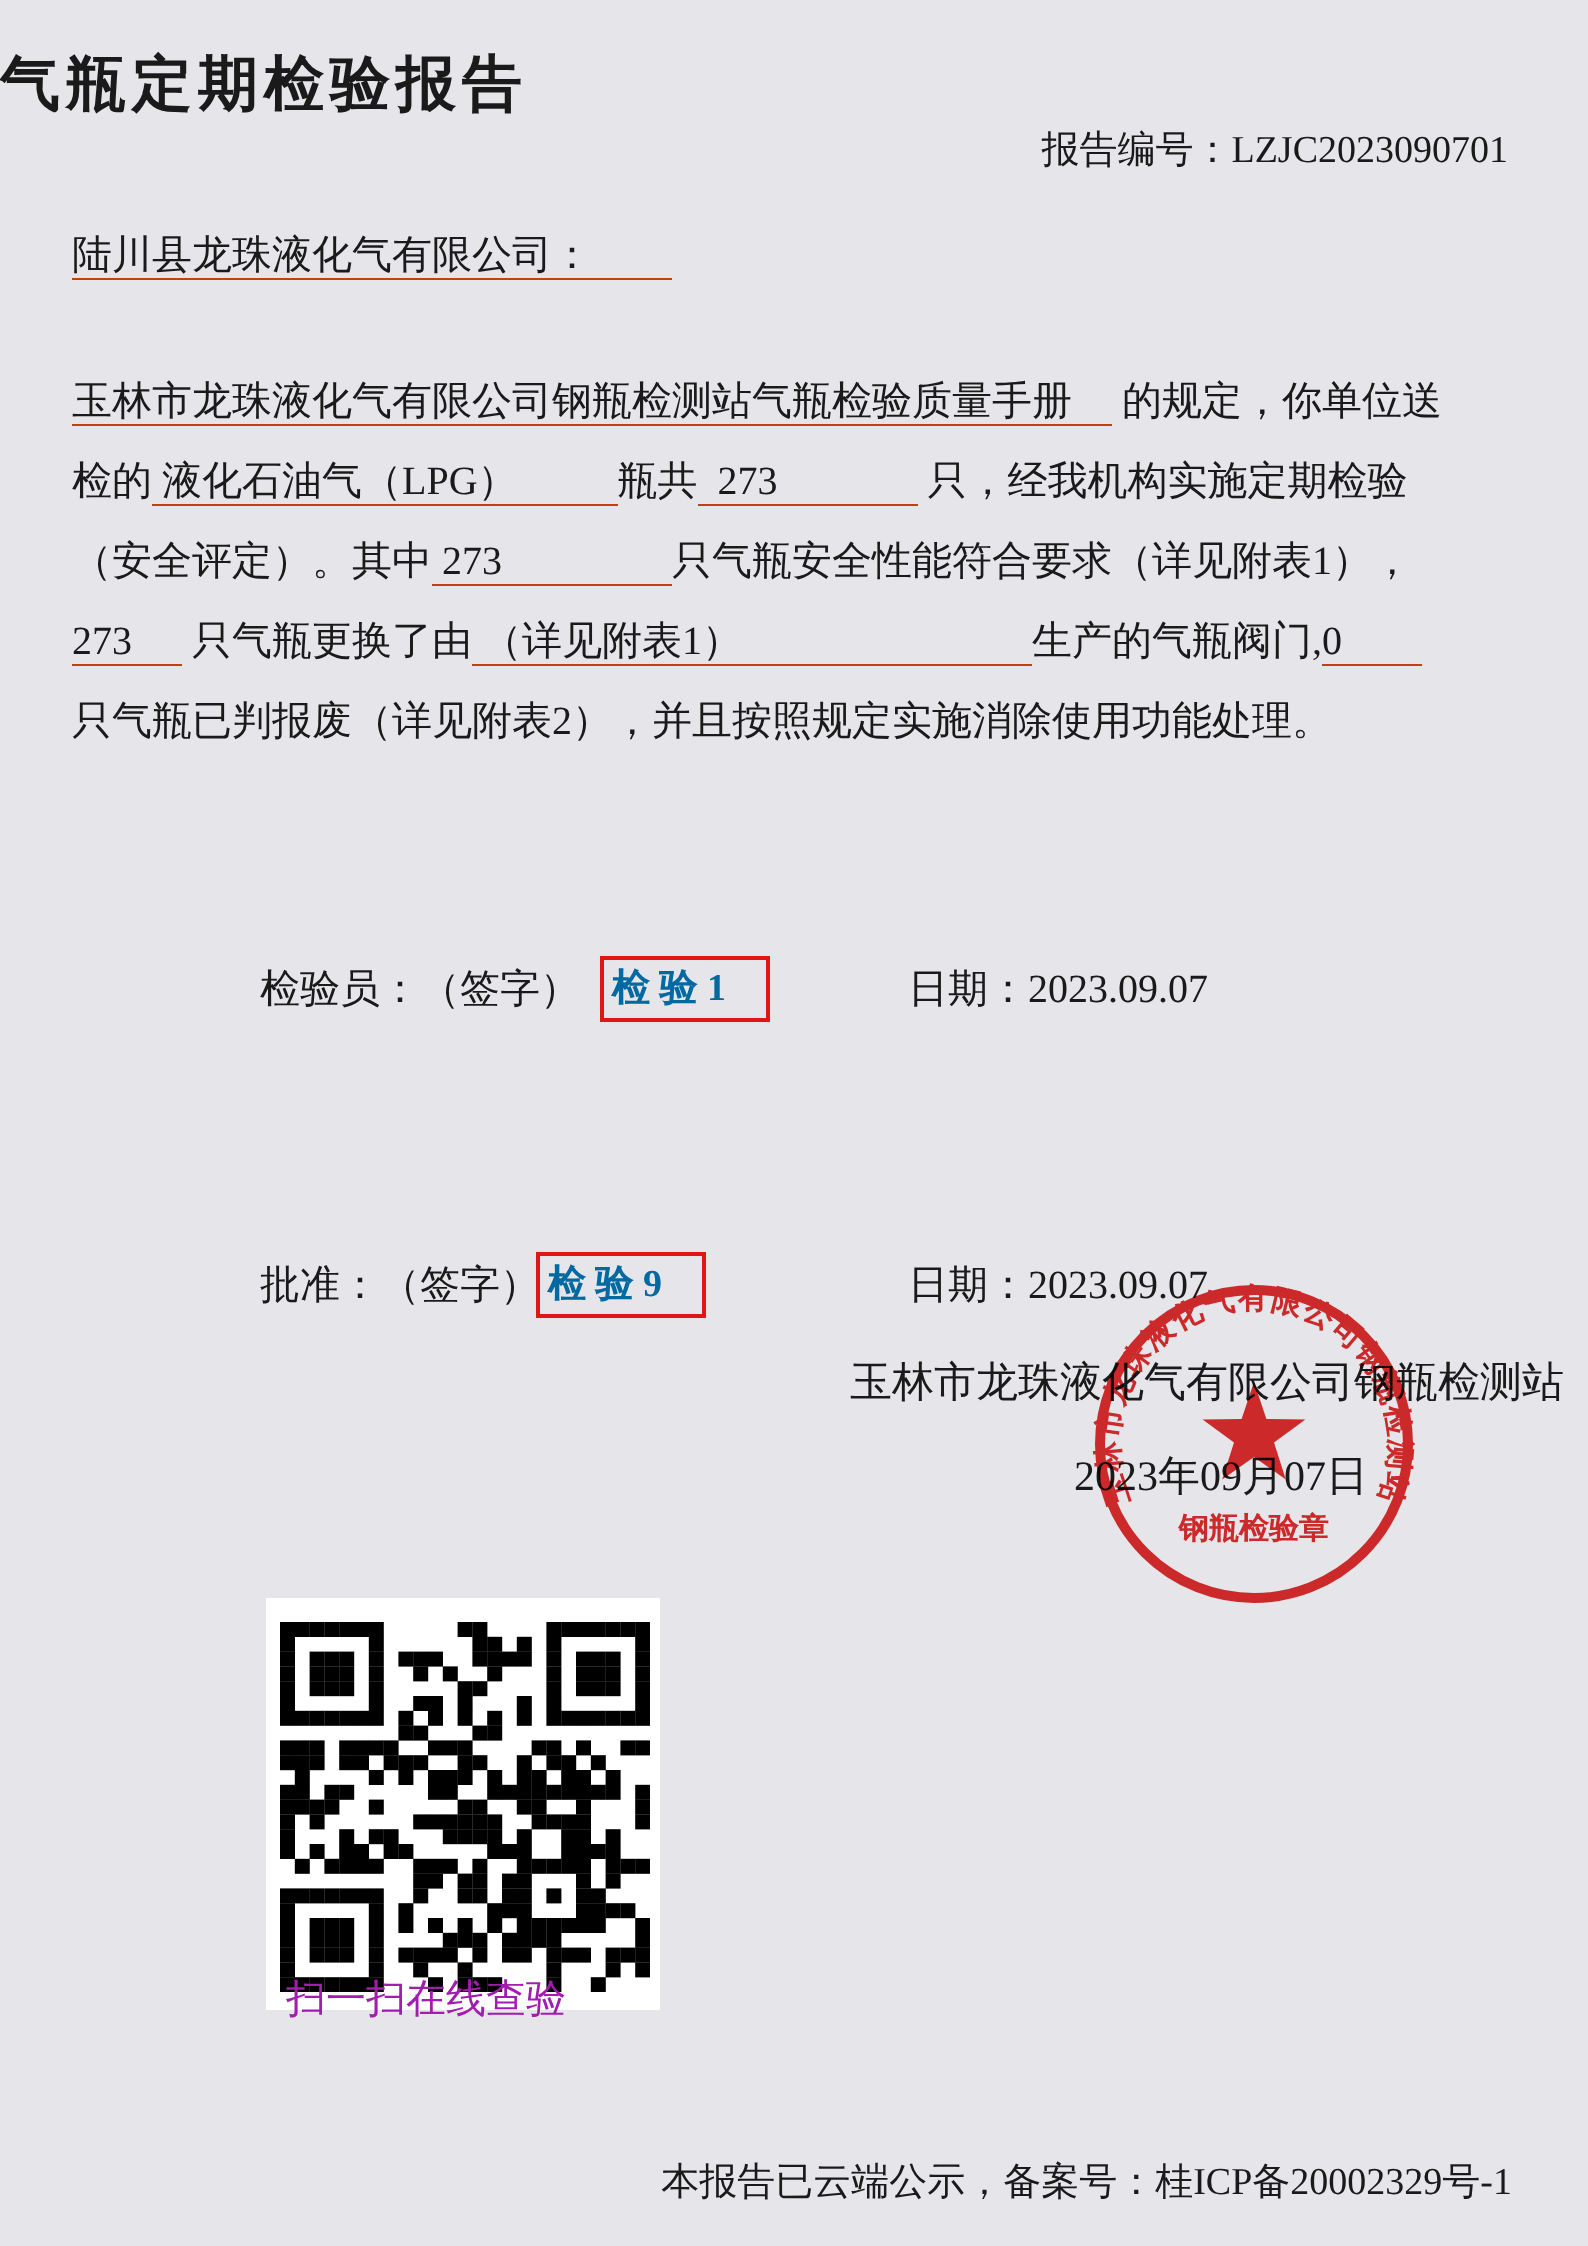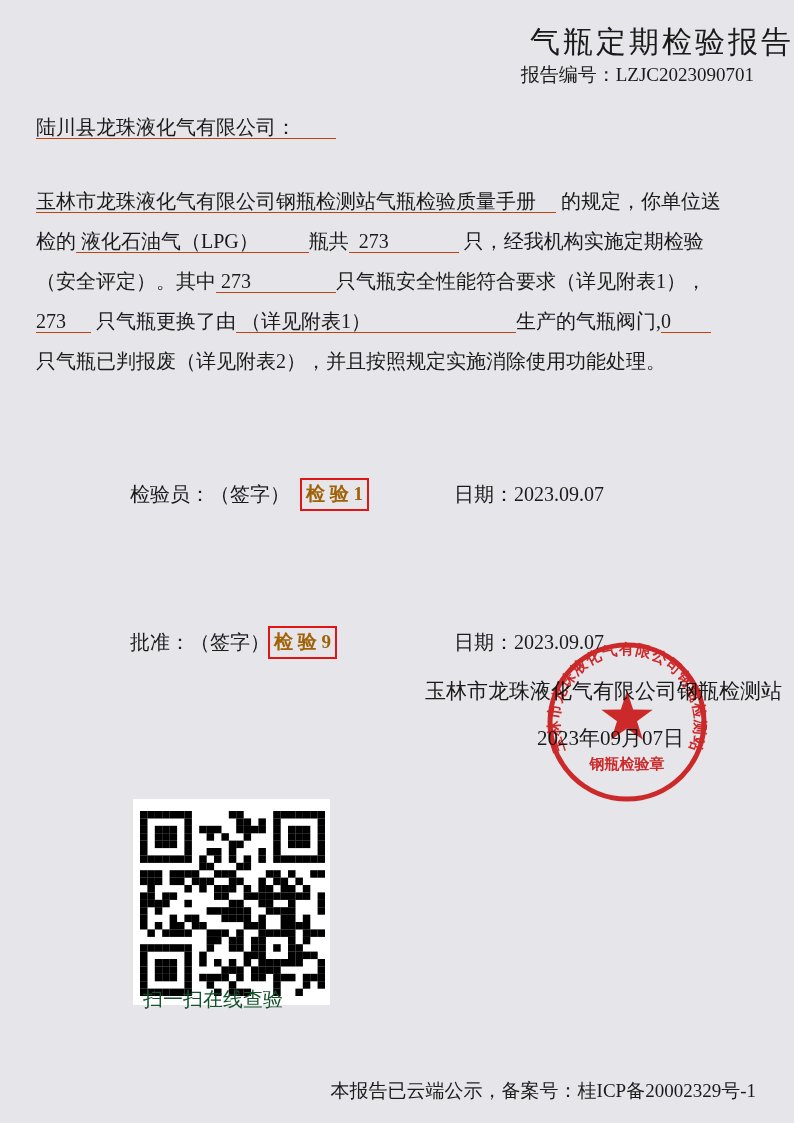--- a/index.html
+++ b/index.html
@@ -7,22 +7,22 @@
     position:relative;
     width:794px;height:1123px;
     background:#e6e6ea;
     font-family:"Liberation Serif","DejaVu Serif",serif;
     color:#1a1a1a;
     overflow:hidden;
   }
   .abs{position:absolute;}
   #title{
     top:22px;left:0;width:100%;
-    text-align:right;
-    font-size:30px;font-weight:normal;
+    text-align:left;
+    font-size:30px;font-weight:bold;
     letter-spacing:3px;
   }
   #reportno{
     top:62px;right:40px;
     font-size:19px;
     font-family:"Liberation Serif","DejaVu Serif",serif;
   }
   #addressee{
     top:114px;left:36px;
     font-size:20px;
@@ -34,23 +34,23 @@
     font-size:20px;line-height:40px;
   }
   .bl{white-space:pre;height:40px;}
   .sigrow{position:absolute;height:32px;width:600px;font-size:20px;}
   #sig-inspector{top:481px;left:130px;}
   #sig-approver{top:629px;left:130px;}
   .siglabel{position:absolute;left:0;top:0;white-space:pre;}
   .stampbox{
     position:absolute;top:-3px;
     border:2px solid #e01515;
-    color:#a16207;
+    color:#0369a1;
     font-size:19px;
-    padding:1px 4px 2px 4px;
+    padding:1px 20px 2px 4px;
     white-space:pre;
     background:transparent;
     font-weight:bold;
   }
   #stamp1{left:170px;}
   #stamp2{left:138px;}
   .sigdate{position:absolute;left:324px;top:0;white-space:pre;}
   #station{top:677px;left:425px;font-size:21px;white-space:pre;}
   #date-cn{top:724px;left:537px;font-size:21px;white-space:pre;}
   #seal{
@@ -59,21 +59,21 @@
     pointer-events:none;
   }
   #qrbox{
     top:799px;left:133px;width:197px;height:206px;
     background:#ffffff;
   }
   #qr{position:absolute;left:7px;top:12px;}
   #qr rect{fill:#000;}
   #qrcaption{
     top:986px;left:143px;
-    font-size:20px;color:#14532d;
+    font-size:20px;color:#a21caf;
     white-space:pre;z-index:3;
   }
   #footer{
     top:1078px;right:38px;
     font-size:19px;white-space:pre;
   }
 </style>
 </head>
 <body>
 

